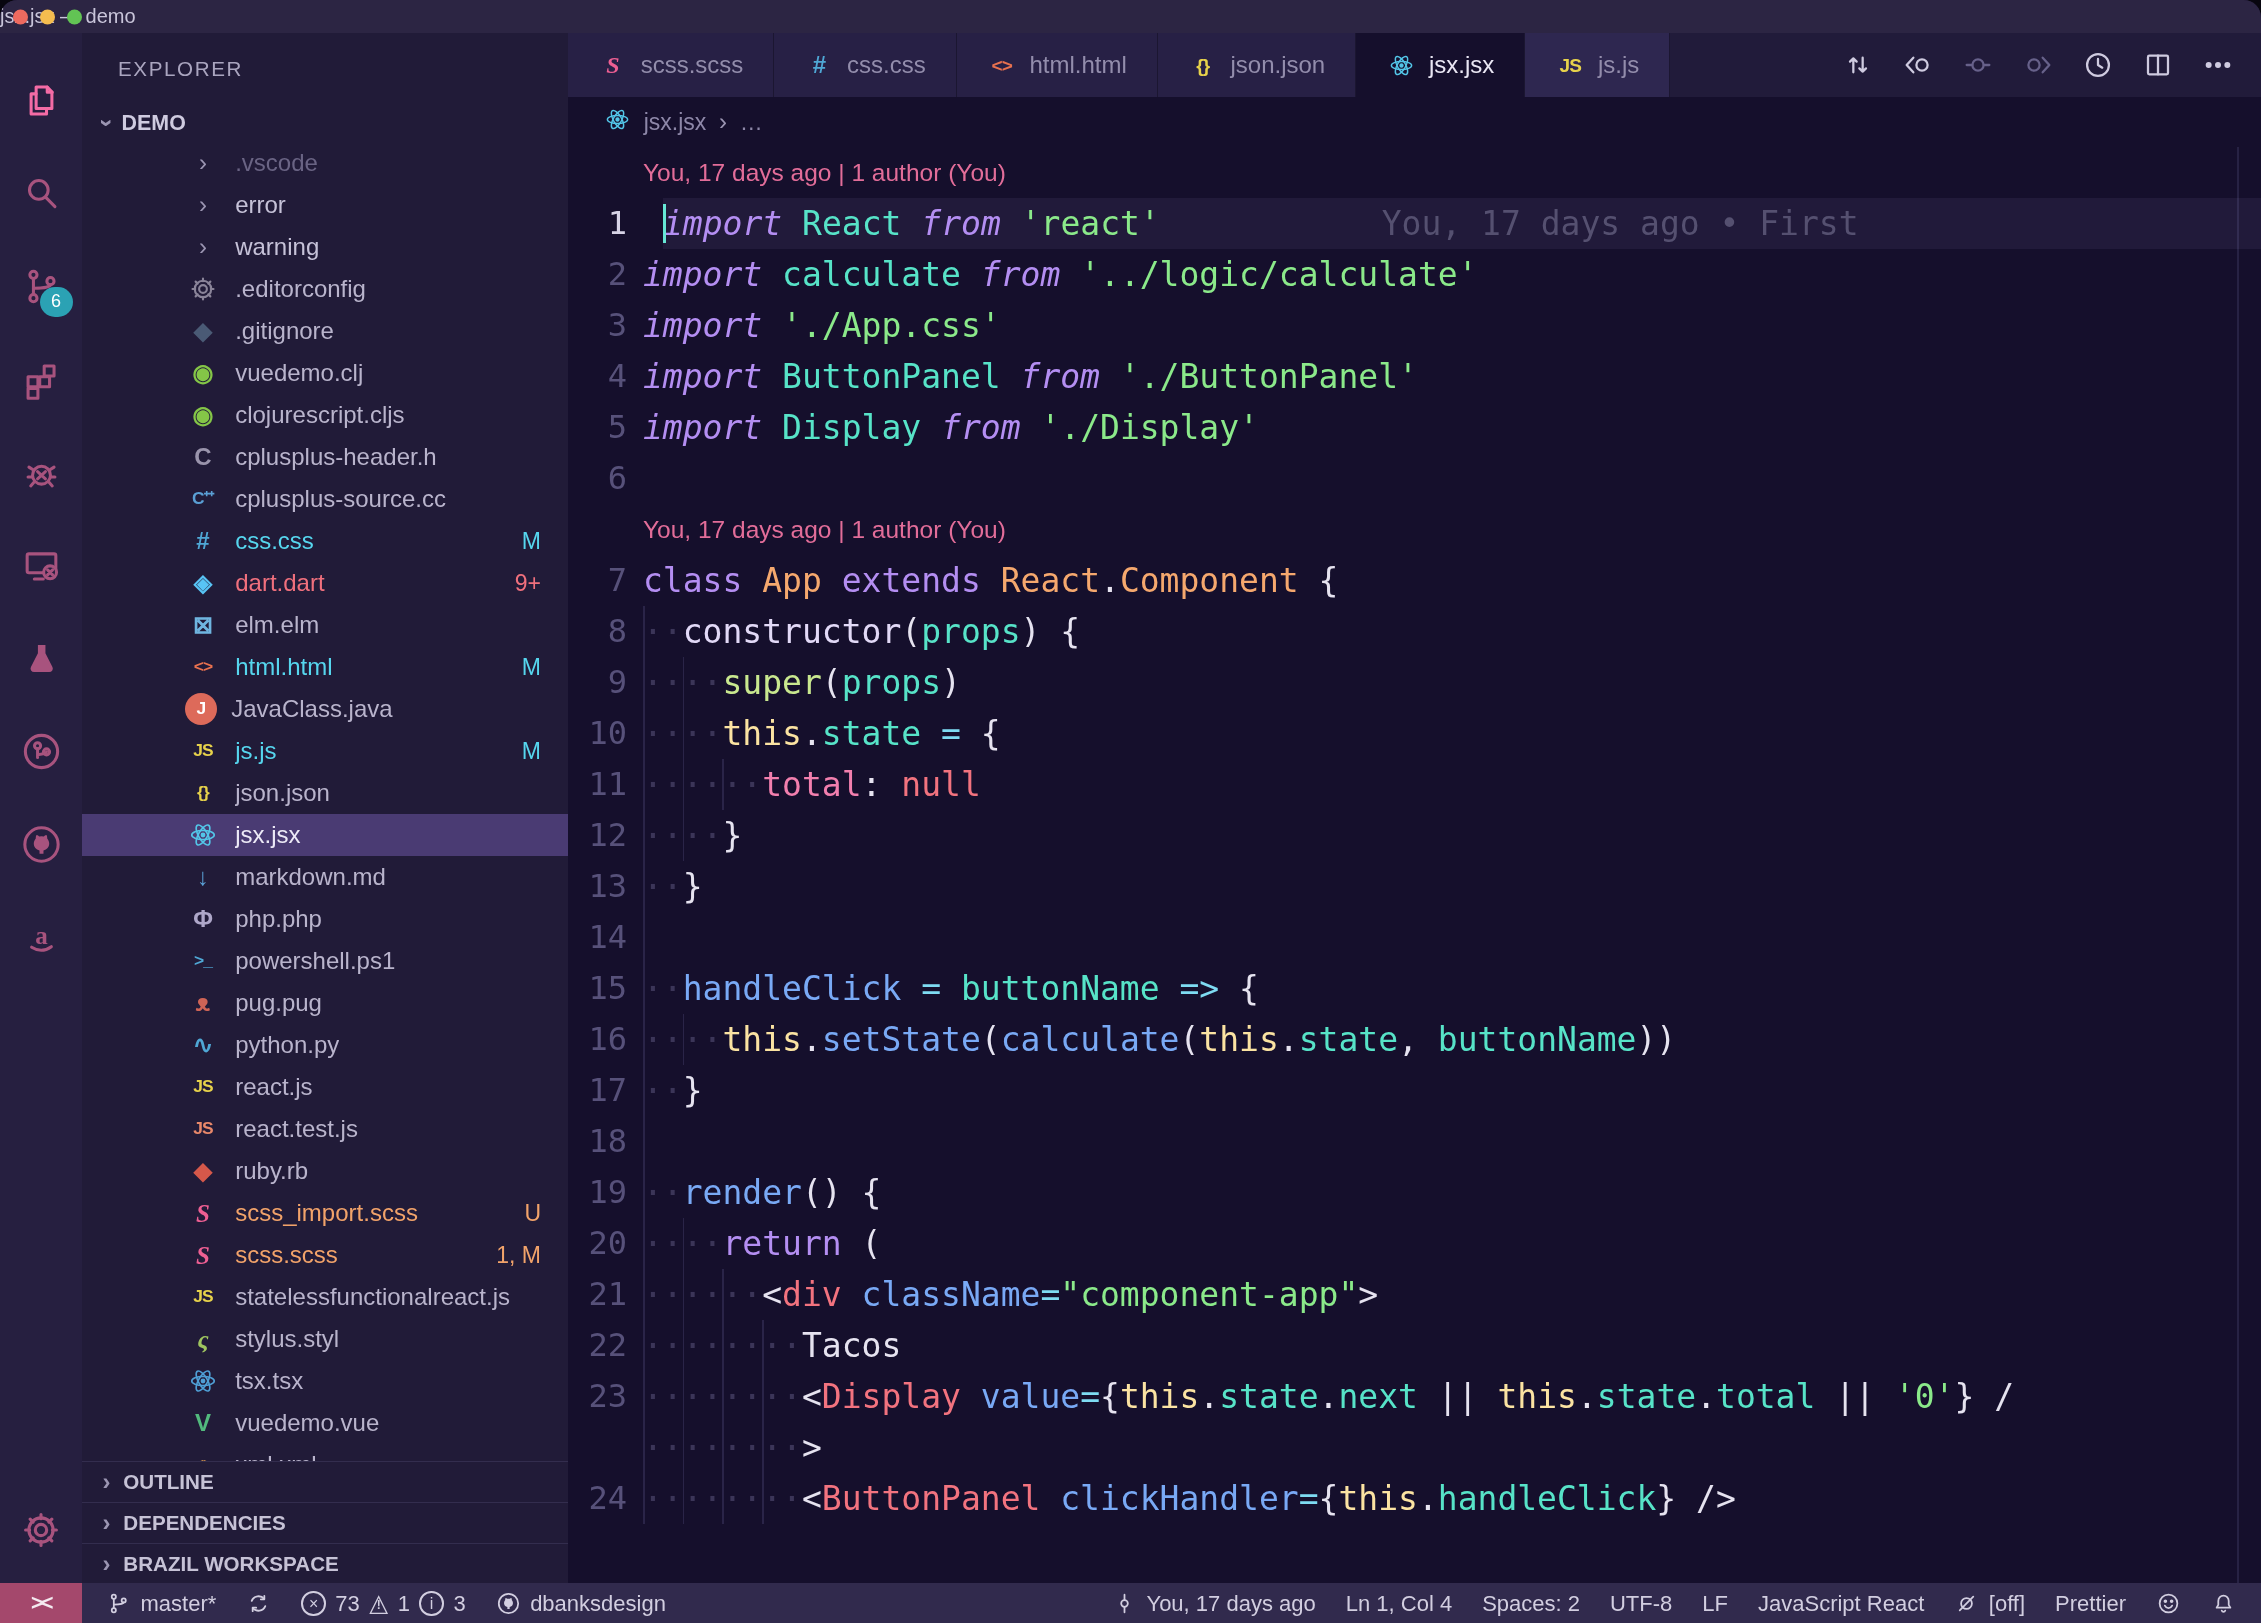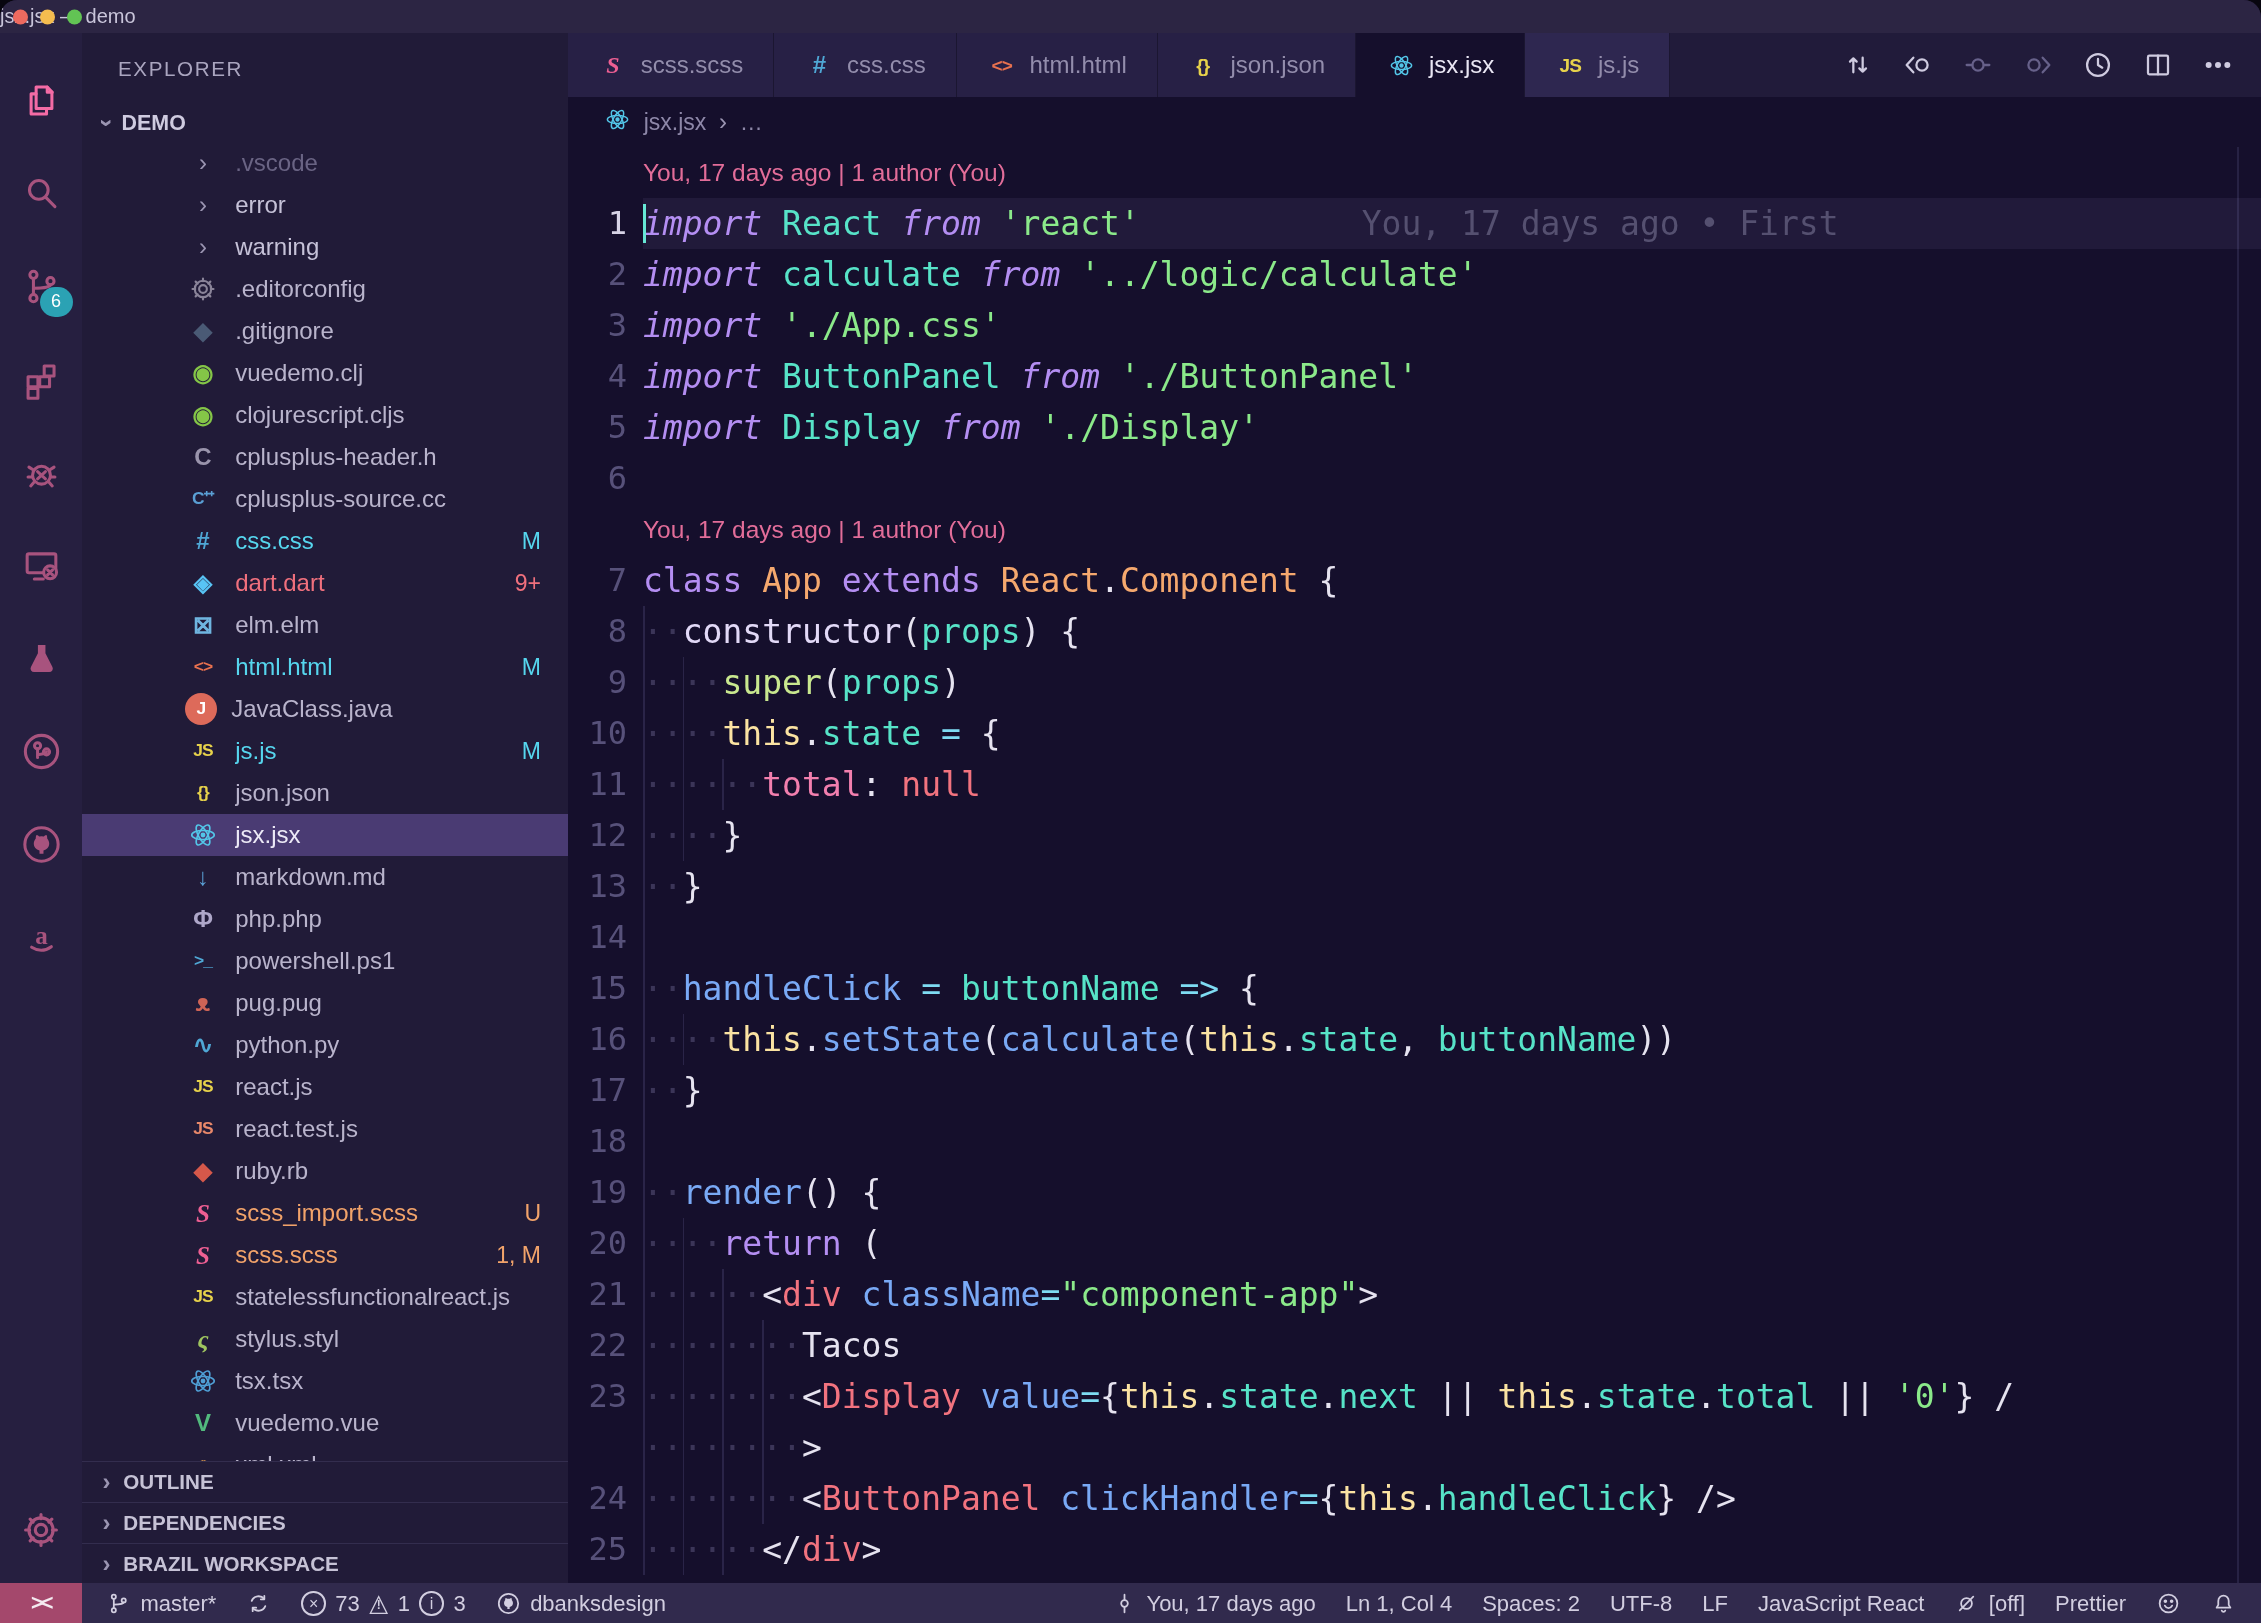--- a/index.html
+++ b/index.html
@@ -66,21 +66,21 @@
   .breadcrumb { height:50px; display:flex; align-items:center; padding-left:36px; gap:12.7px;
                 color:#8d87a8; font-size:23px; flex:none; }
 
   .codearea { flex:1; position:relative; overflow:hidden;
               font-family:"DejaVu Sans Mono", monospace; font-size:33px; }
   .ruler { position:absolute; top:0; bottom:0; right:22px; width:1.6px; background:#272244; }
   .crow { display:flex; height:51px; line-height:51px;justify-content:flex-end; }
   .gutter { width:75px; padding-right:16px; text-align:right; color:#57517a; font-size:32px; flex:none; }
   .crow.current .gutter { color:#d6d2e6; }
   .codetext { flex:1; position:relative; white-space:pre; color:#e6e3f0; }
-  .crow.current .codetext { background:rgba(195,185,255,0.07); }
+  .crow.current .codetext { background:rgba(195,185,255,0.07);margin-left:20px; }
   .guide { position:absolute; top:0; bottom:0; width:1.6px; background:#2a2448; }
   .cursor { position:absolute; left:0; top:6.3px; bottom:6.3px; width:3.2px; background:#66e7d5; }
   .inline-blame { color:#555070; margin-left:222px; }
   .crow.lens .codetext { font-family:"Liberation Sans", sans-serif; font-size:24.5px; color:#e26d99; }
 
   .tk-kwi { color:#b48ef2; font-style:italic; }
   .tk-kw  { color:#b48ef2; }
   .tk-id  { color:#57e3c8; }
   .tk-prop{ color:#57e3c8; }
   .tk-str { color:#8be98a; }
@@ -587,24 +587,20 @@
             <div class="codetext"><span class="guide" style="left: 0ch;"></span><span class="guide" style="left: 2ch;"></span><span class="guide" style="left: 4ch;"></span><span class="guide" style="left: 6ch;"></span><span class="tk-ws">········</span><span class="tk-pun">&lt;</span><span class="tk-tag">Display</span><span class="tk-pln"> </span><span class="tk-fn">value</span><span class="tk-op">=</span><span class="tk-pun">{</span><span class="tk-this">this</span><span class="tk-pun">.</span><span class="tk-prop">state</span><span class="tk-pun">.</span><span class="tk-prop">next</span><span class="tk-pln"> </span><span class="tk-pun">||</span><span class="tk-pln"> </span><span class="tk-this">this</span><span class="tk-pun">.</span><span class="tk-prop">state</span><span class="tk-pun">.</span><span class="tk-prop">total</span><span class="tk-pln"> </span><span class="tk-pun">||</span><span class="tk-pln"> </span><span class="tk-str">'0'</span><span class="tk-pun">}</span><span class="tk-pln"> </span><span class="tk-pun">/</span></div>
           </div>
           <div class="crow">
             <div class="gutter"></div>
             <div class="codetext"><span class="guide" style="left: 0ch;"></span><span class="guide" style="left: 2ch;"></span><span class="guide" style="left: 4ch;"></span><span class="guide" style="left: 6ch;"></span><span class="tk-ws">········</span><span class="tk-pun">&gt;</span></div>
           </div>
           <div class="crow">
             <div class="gutter">24</div>
             <div class="codetext"><span class="guide" style="left: 0ch;"></span><span class="guide" style="left: 2ch;"></span><span class="guide" style="left: 4ch;"></span><span class="guide" style="left: 6ch;"></span><span class="tk-ws">········</span><span class="tk-pun">&lt;</span><span class="tk-tag">ButtonPanel</span><span class="tk-pln"> </span><span class="tk-fn">clickHandler</span><span class="tk-op">=</span><span class="tk-pun">{</span><span class="tk-this">this</span><span class="tk-pun">.</span><span class="tk-prop">handleClick</span><span class="tk-pun">}</span><span class="tk-pln"> </span><span class="tk-pun">/&gt;</span></div>
           </div>
-          <div class="crow">
-            <div class="gutter">25</div>
-            <div class="codetext"><span class="guide" style="left: 0ch;"></span><span class="guide" style="left: 2ch;"></span><span class="guide" style="left: 4ch;"></span><span class="tk-ws">······</span><span class="tk-pun">&lt;/</span><span class="tk-tag">div</span><span class="tk-pun">&gt;</span></div>
-          </div>
         </div>
     </div>
   </div>
 
   <div class="statusbar">
     <div class="st-remote" id="st-remote">&gt;&lt;</div>
     <div class="st-left" id="st-left">
         <div class="st-item">
           <span style="display: flex;">
             <svg width="25" height="25" viewBox="0 0 24 24" fill="none" stroke="#d2cee0" stroke-width="1.7" stroke-linecap="round" stroke-linejoin="round">

